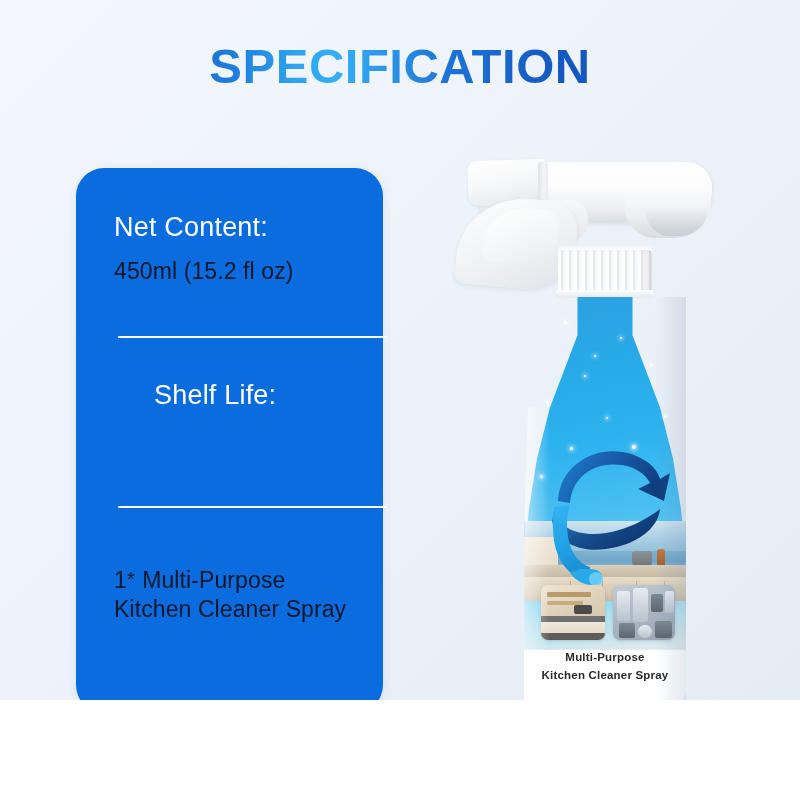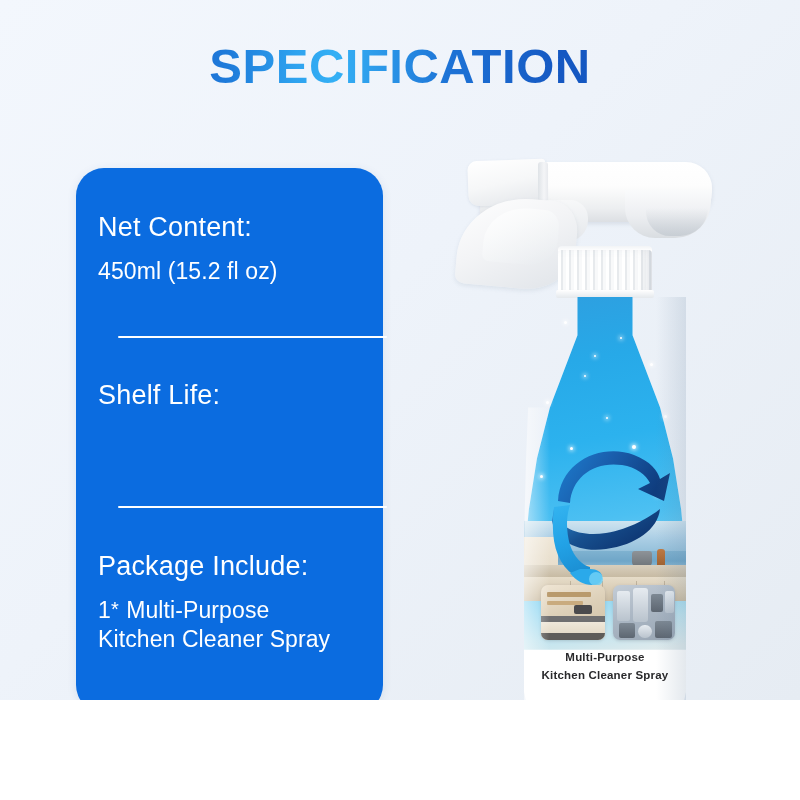--- a/index.html
+++ b/index.html
@@ -61,38 +61,38 @@
   }
 
   .spec-inner {
     position: absolute;
     left: 22px;
     top: 0;
     right: 18px;
     bottom: 0;
   }
 
-  .spec-block { position: absolute; left: 0; right: 0; }
+  .spec-block { position: absolute; left: 16px; right: 0; }
   .spec-block .label {
     color: #ffffff;
     font-size: 27px;
     font-weight: 400;
     line-height: 1.1;
     letter-spacing: 0.2px;
   }
   .spec-block .value {
-    color: #ffffff;
+    color: #0f172a;
     font-size: 23px;
     font-weight: 400;
     line-height: 1.28;
     letter-spacing: 0.1px;
     margin-top: 14px;
   }
   .spec-block.b1 { top: 45px; }
-  .spec-block.b2 { top: 213px; }
+  .spec-block.b2 { top: 213px; margin-left: 40px; }
   .spec-block.b3 { top: 384px; }
 
   .divider {
     position: absolute;
     left: 20px;
     width: 269px;
     height: 2px;
     background: #ffffff;
     border-radius: 1px;
   }
@@ -437,21 +437,20 @@
 
       <div class="divider d1"></div>
 
       <div class="spec-block b2">
         <div class="label">Shelf Life:</div>
       </div>
 
       <div class="divider d2"></div>
 
       <div class="spec-block b3">
-        <div class="label">Package Include:</div>
         <div class="value">
           <span>1</span><span class="star">*</span><span> Multi-Purpose</span><br>
           <span>Kitchen Cleaner Spray</span>
         </div>
       </div>
 
     </div>
   </div>
 
   <div class="bottle-wrap">

